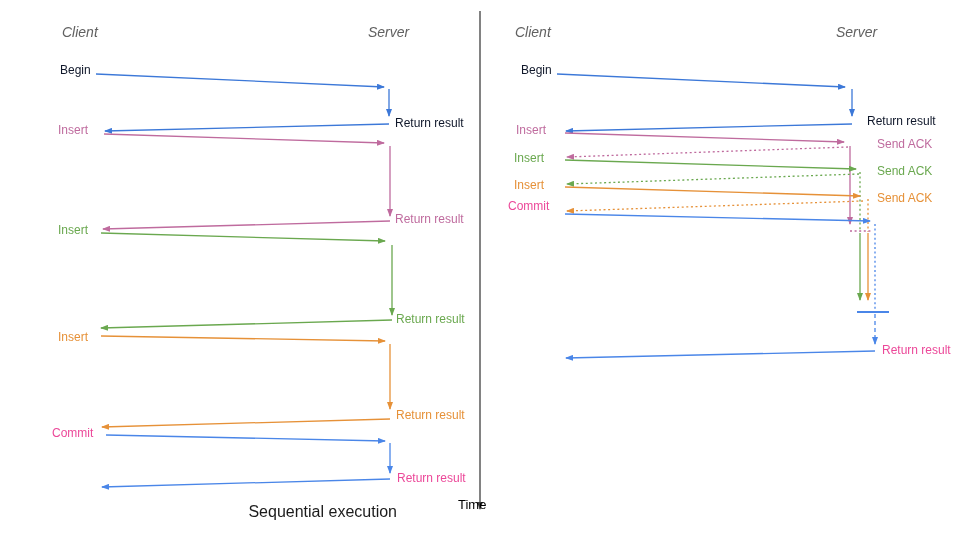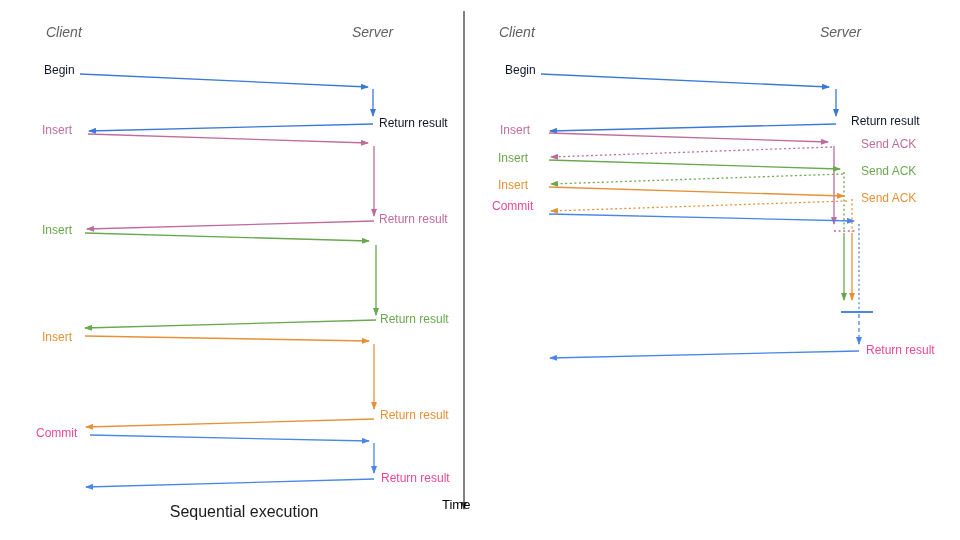--- a/index.html
+++ b/index.html
@@ -1,20 +1,20 @@
 <!DOCTYPE html>
 <html><head>
 <meta charset="utf-8">
 <style>
   html,body{margin:0;padding:0;}
   body{
     width:960px;height:540px;position:relative;background:#ffffff;
     font-family:"Liberation Sans",sans-serif;overflow:hidden;
   }
-  .stage{position:absolute;inset:0;width:892px;height:540px;}
+  .stage{position:absolute;inset:0;width:892px;height:540px;margin-left:16px;}
   svg.lines{position:absolute;left:0;top:0;}
   .lbl{position:absolute;font-size:12px;line-height:14px;white-space:nowrap;}
   .hdr{position:absolute;font-size:14px;font-style:italic;color:#616161;white-space:nowrap;}
   .title{position:absolute;font-size:16px;color:#1b1b1b;text-align:center;width:240px;white-space:nowrap;}
   .time{position:absolute;font-size:13px;color:#000000;white-space:nowrap;}
   .c-blue{color:#0f172a}
   .c-blue2{color:#ec4899}
   .c-pink{color:#bf6b9e}
   .c-green{color:#6aa84f}
   .c-orange{color:#e69138}
@@ -115,21 +115,21 @@
 
   <span class="lbl c-green" style="left:42px;top:223px;">Insert</span>
   <span class="lbl c-green" style="left:380px;top:312px;">Return result</span>
 
   <span class="lbl c-orange" style="left:42px;top:330px;">Insert</span>
   <span class="lbl c-orange" style="left:380px;top:408px;">Return result</span>
 
   <span class="lbl c-blue2" style="left:36px;top:426px;">Commit</span>
   <span class="lbl c-blue2" style="left:381px;top:471px;">Return result</span>
 
-  <span class="title" style="left:124px;top:503px;">Sequential execution</span>
+  <span class="title" style="left:141px;top:503px;text-align:right;">Sequential execution</span>
 
   <span class="hdr" style="left:499px;top:24px;">Client</span>
   <span class="hdr" style="left:820px;top:24px;">Server</span>
 
   <span class="lbl c-blue" style="left:505px;top:63px;">Begin</span>
   <span class="lbl c-blue" style="left:851px;top:114px;">Return result</span>
 
   <span class="lbl c-pink" style="left:500px;top:123px;">Insert</span>
   <span class="lbl c-pink" style="left:861px;top:137px;">Send ACK</span>
 

